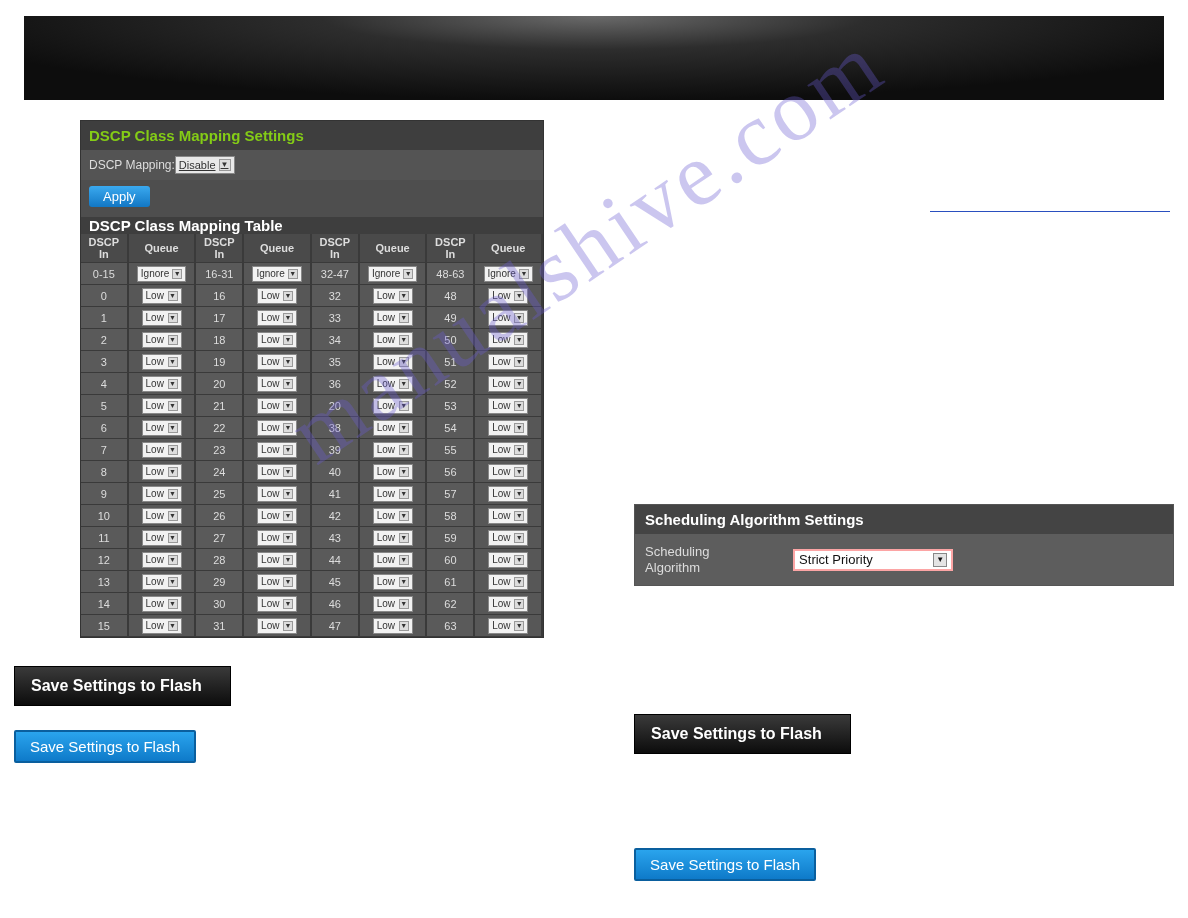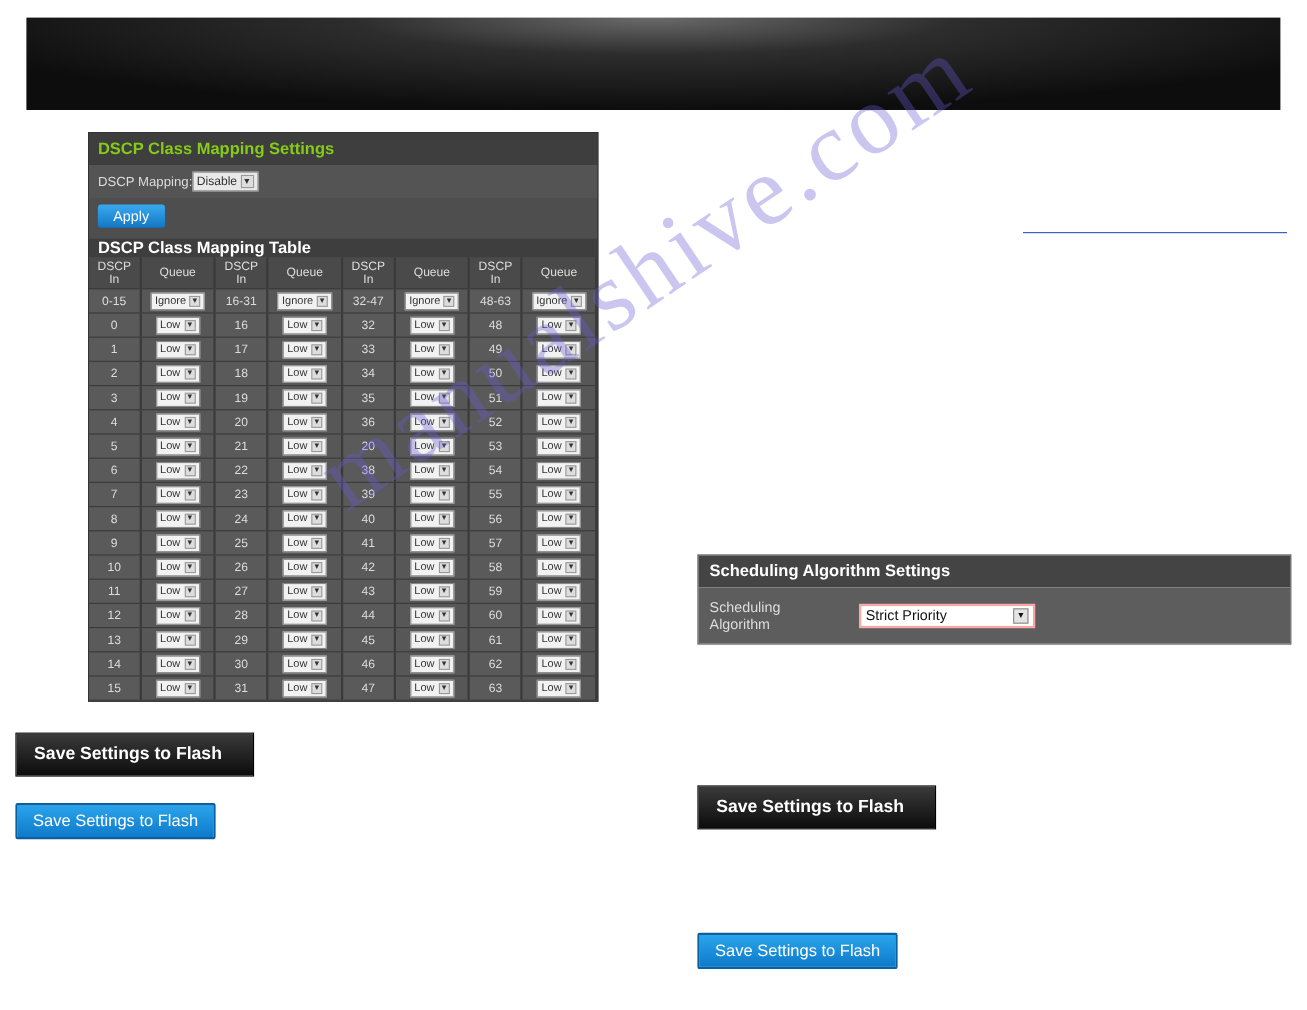--- a/index.html
+++ b/index.html
@@ -48,20 +48,21 @@
   }
   .select-mini {
     display: inline-flex;
     align-items: center;
     background: #e9e9e9;
     color: #333;
     border: 1px solid #888;
     font-size: 11px;
     height: 18px;
     padding: 0 3px;
+    text-decoration: underline;
   }
   .select-mini .caret {
     margin-left: 3px;
     width: 12px; height: 12px;
     display: inline-flex; align-items: center; justify-content: center;
     background: #ddd; border: 1px solid #999;
     font-size: 8px; line-height: 1;
   }
   .apply {
     display: inline-block;
@@ -86,21 +87,21 @@
     border-bottom: 1px solid #3a3a3a;
     text-align: center;
     vertical-align: middle;
     background: #5a5a5a;
     color: #ddd;
     padding: 2px 4px;
     height: 22px;
   }
   .dscp-table th {
     background: #4a4a4a;
-    font-weight: normal;
+    font-weight: bold;
     line-height: 1.1;
   }
   .dscp-table .hdr-top { font-size: 11px; }
   .dscp-table .qcell { background: #575757; padding: 2px 3px; }
   .qsel {
     display: inline-flex;
     align-items: center;
     background: #f2f2f2;
     color: #333;
     border: 1px solid #888;
@@ -151,21 +152,21 @@
     font-size: 15px;
     padding: 6px 10px;
   }
   .sched-body {
     display: flex;
     background: #5d5d5d;
     color: #ddd;
     font-size: 13px;
     padding: 10px 10px;
     align-items: center;
-    gap: 36px;
+    gap: 48px;
   }
   .sched-body .label { width: 100px; line-height: 1.2; }
   .select-wide {
     display: inline-flex;
     align-items: center;
     justify-content: space-between;
     background: #fff;
     color: #111;
     border: 2px solid #fca5a5;
     font-size: 13px;

